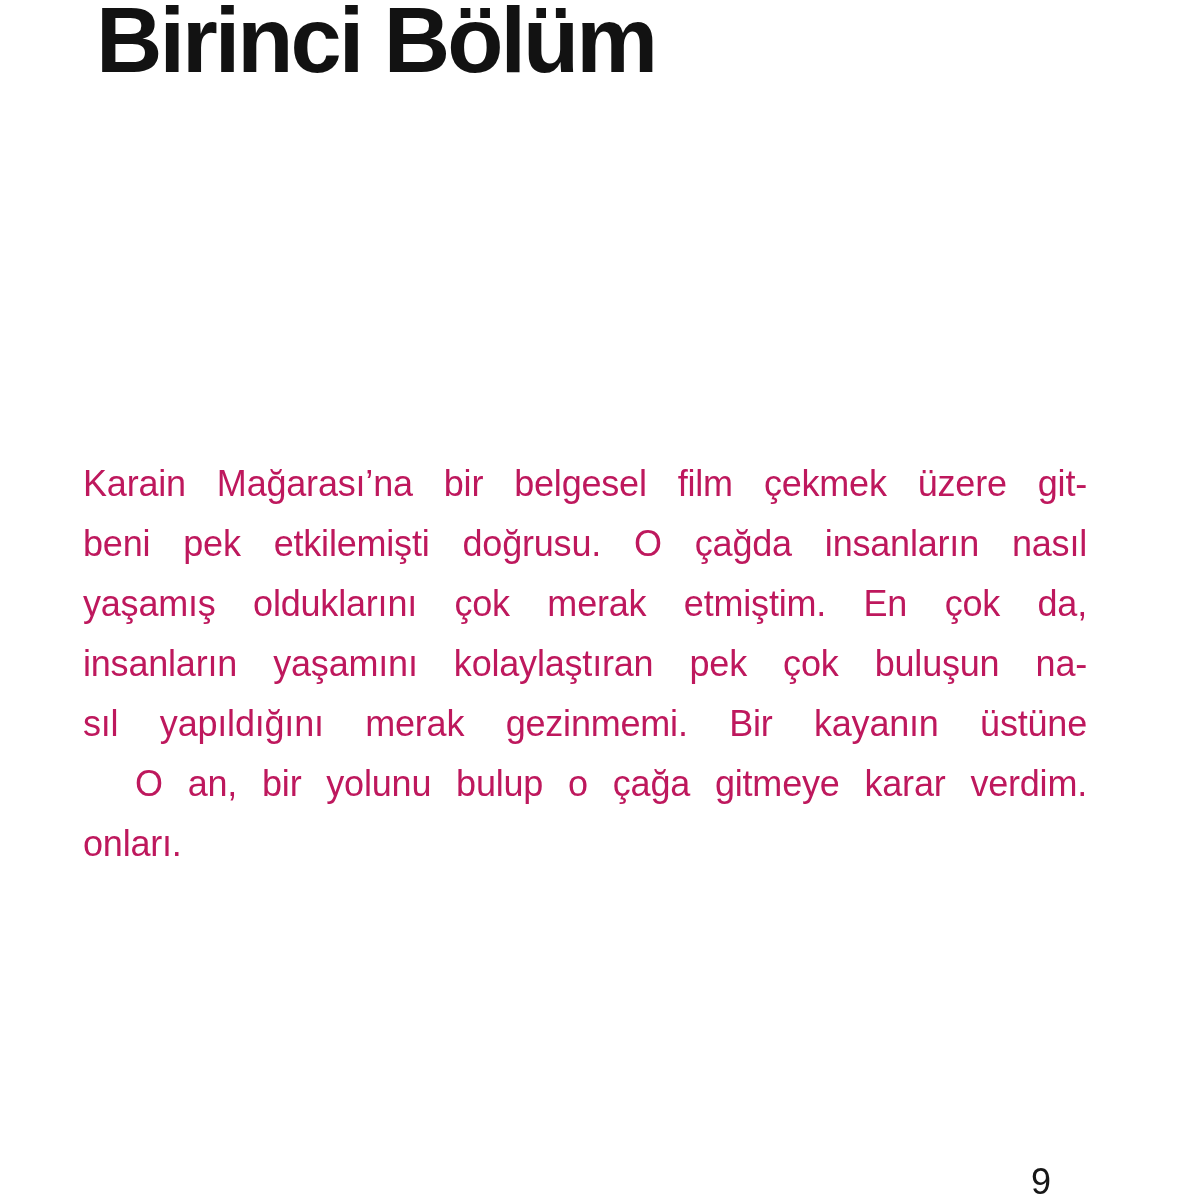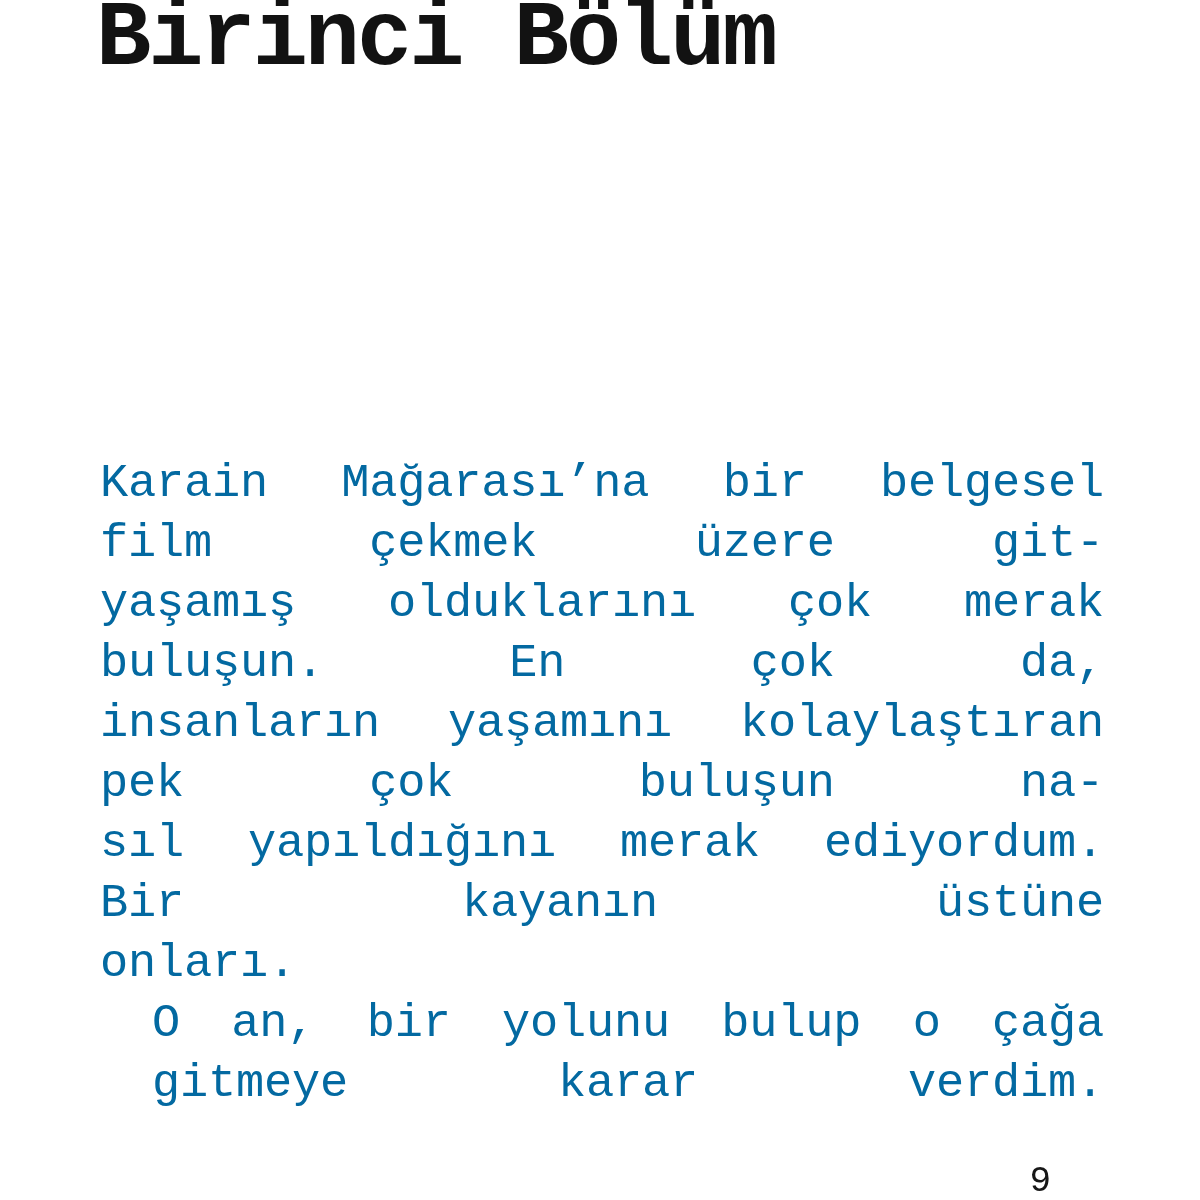--- a/index.html
+++ b/index.html
@@ -6,44 +6,44 @@
     margin: 0;
     padding: 0;
     background: #ffffff;
   }
   .page {
     position: relative;
     width: 1148px;
     height: 1200px;
     background: #ffffff;
     overflow: hidden;
-    font-family: Liberation Mono, monospace;
+    font-family: Liberation Sans, sans-serif;
     color: #161616;
   }
   .chapter-heading {
     position: absolute;
     left: 96px;
     top: -10px;
     margin: 0;
     font-size: 92px;
     line-height: 100px;
     font-weight: bold;
     letter-spacing: -3px;
     white-space: nowrap;
     color: #121212;
   }
   .body-text {
     position: absolute;
-    left: 100px;
+    left: 83px;
     top: 454px;
     width: 1004px;
-    font-size: 47px;
+    font-size: 36px;
     line-height: 60px;
     letter-spacing: -0.2px;
-    color: #0369a1;
+    color: #be185d;
   }
   .line {
     text-align: justify;
     text-align-last: justify;
   }
   .line.para-end {
     text-align: left;
     text-align-last: left;
   }
   .line.indent {
@@ -60,22 +60,23 @@
 </style>
 </head>
 <body>
 
 <div class="page">
 
   <h1 class="chapter-heading">Birinci Bölüm</h1>
 
   <div class="body-text">
     <div class="line">Karain Mağarası’na bir belgesel film çekmek üzere git-</div>
-    <div class="line">yaşamış olduklarını çok merak buluşun. En çok da,</div>
+    <div class="line">beni pek etkilemişti doğrusu. O çağda insanların nasıl</div>
+    <div class="line">yaşamış olduklarını çok merak etmiştim. En çok da,</div>
     <div class="line">insanların yaşamını kolaylaştıran pek çok buluşun na-</div>
-    <div class="line">sıl yapıldığını merak ediyordum. Bir kayanın üstüne</div>
+    <div class="line">sıl yapıldığını merak gezinmemi. Bir kayanın üstüne</div>
+    <div class="line indent">O an, bir yolunu bulup o çağa gitmeye karar verdim.</div>
     <div class="line para-end">onları.</div>
-    <div class="line indent">O an, bir yolunu bulup o çağa gitmeye karar verdim.</div>
   </div>
 
   <div class="page-number">9</div>
 
 </div>
 
 </body></html>

